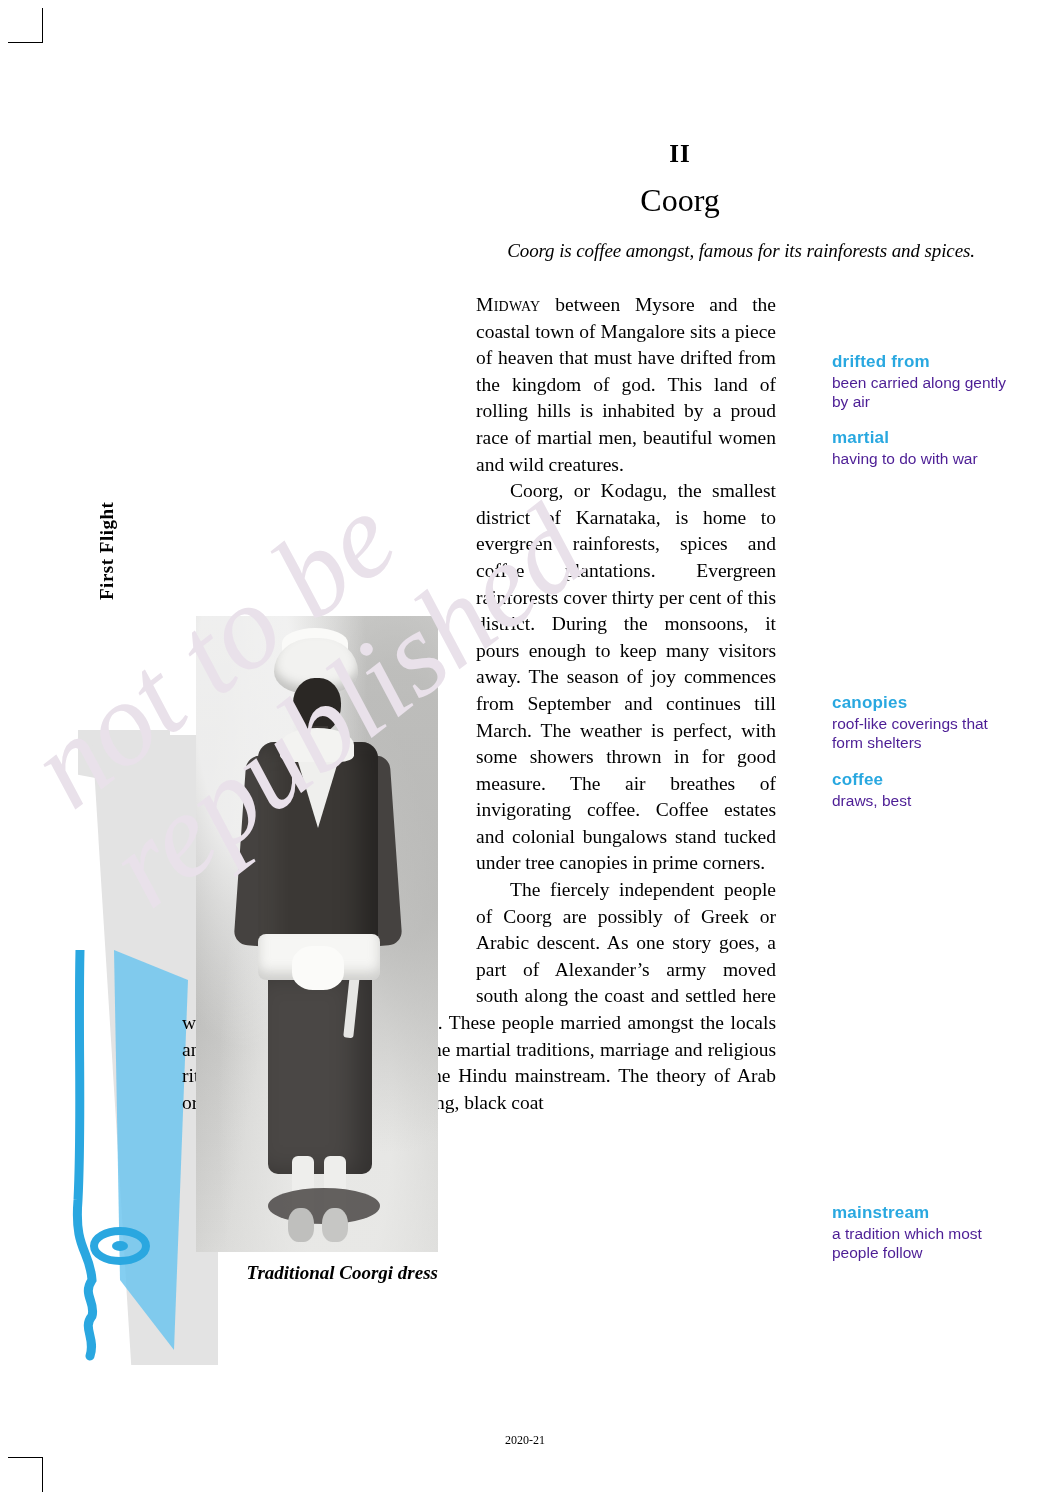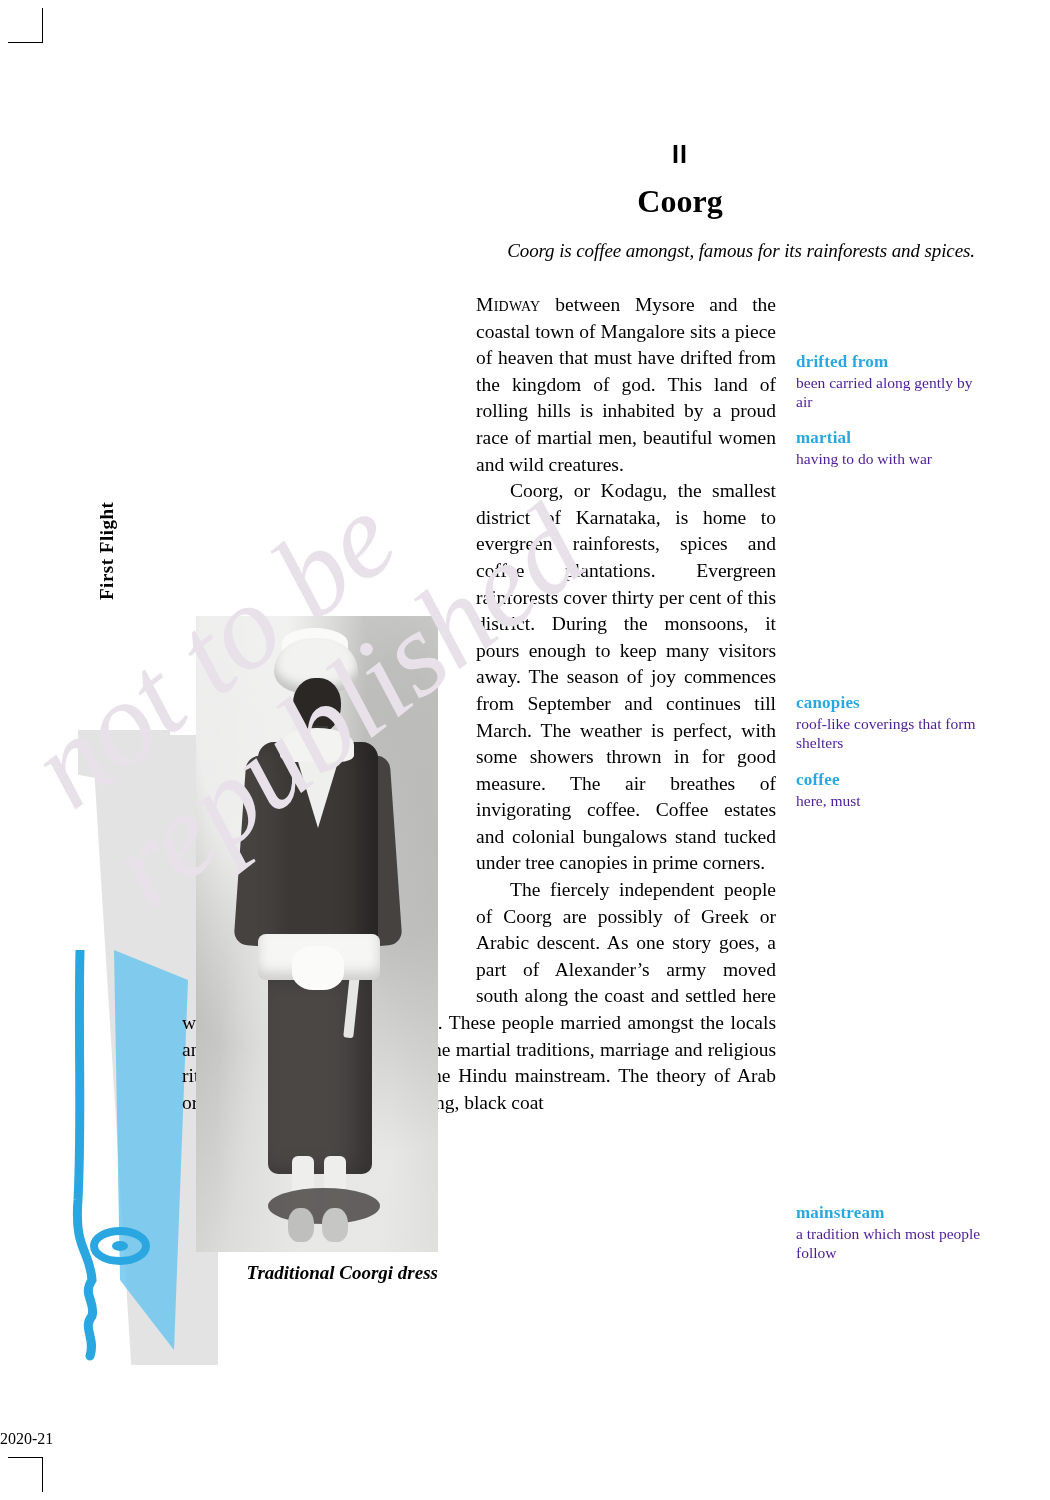--- a/index.html
+++ b/index.html
@@ -105,29 +105,29 @@
 
   
   .title-block {
     position: absolute;
     left: 185px;
     top: 140px;
     width: 800px;
     text-align: center;
   }
   .chapter-num {
-    font-family: Liberation Sans, sans-serif;
+    font-family: Liberation Serif, serif;
     font-weight: bold;
     font-size: 25px;
     letter-spacing: 1px;
     margin-left: 190px;
   }
   .chapter-title {
     font-family: "Liberation Serif", serif;
-    font-weight: bold;
+    font-weight: normal;
     font-size: 32px;
     margin-top: 14px;
     margin-left: 190px;
   }
   .subtitle {
     position: absolute;
     left: 185px;
     top: 240px;
     width: 790px;
     text-align: right;
@@ -271,23 +271,23 @@
     text-align: right;
     font-family: "Liberation Serif", serif;
     font-weight: bold;
     font-style: italic;
     font-size: 19px;
   }
 
   
   .glossary {
     position: absolute;
-    left: 796px;
+    left: 832px;
     width: 190px;
-    font-family: Liberation Serif, serif;
+    font-family: Liberation Sans, sans-serif;
     z-index: 4;
   }
   .gloss-term {
     color: #29a8e0;
     font-weight: bold;
     font-size: 17px;
     letter-spacing: .2px;
   }
   .gloss-def {
     font-size: 15.5px;
@@ -295,22 +295,23 @@
     color: #4c1d95;
     margin-top: 1px;
   }
   .gloss-item { margin-bottom: 12px; }
 
   .footer {
     position: absolute;
     left: 0;
     right: 0;
     bottom: 52px;
-    font-family: "Liberation Serif", serif;
-    font-size: 16px;
+    text-align: center;
+    font-family: "Liberation Serif", serif;
+    font-size: 12px;
   }
 </style>
 </head>
 <body>
 
 <div class="page">
 
   <div class="crop-mark crop-tl"></div>
   <div class="crop-mark crop-bl"></div>
 
@@ -392,21 +393,21 @@
   <div class="glossary" style="top:428px">
     <div class="gloss-item">
       <div class="gloss-term">martial</div>
       <div class="gloss-def">having to do with war</div>
     </div>
   </div>
 
   <div class="glossary" style="top:770px">
     <div class="gloss-item">
       <div class="gloss-term">coffee</div>
-      <div class="gloss-def">here, must</div>
+      <div class="gloss-def">draws, best</div>
     </div>
   </div>
 
   <div class="glossary" style="top:1203px">
     <div class="gloss-item">
       <div class="gloss-term">mainstream</div>
       <div class="gloss-def">a tradition which most people follow</div>
     </div>
   </div>
 

